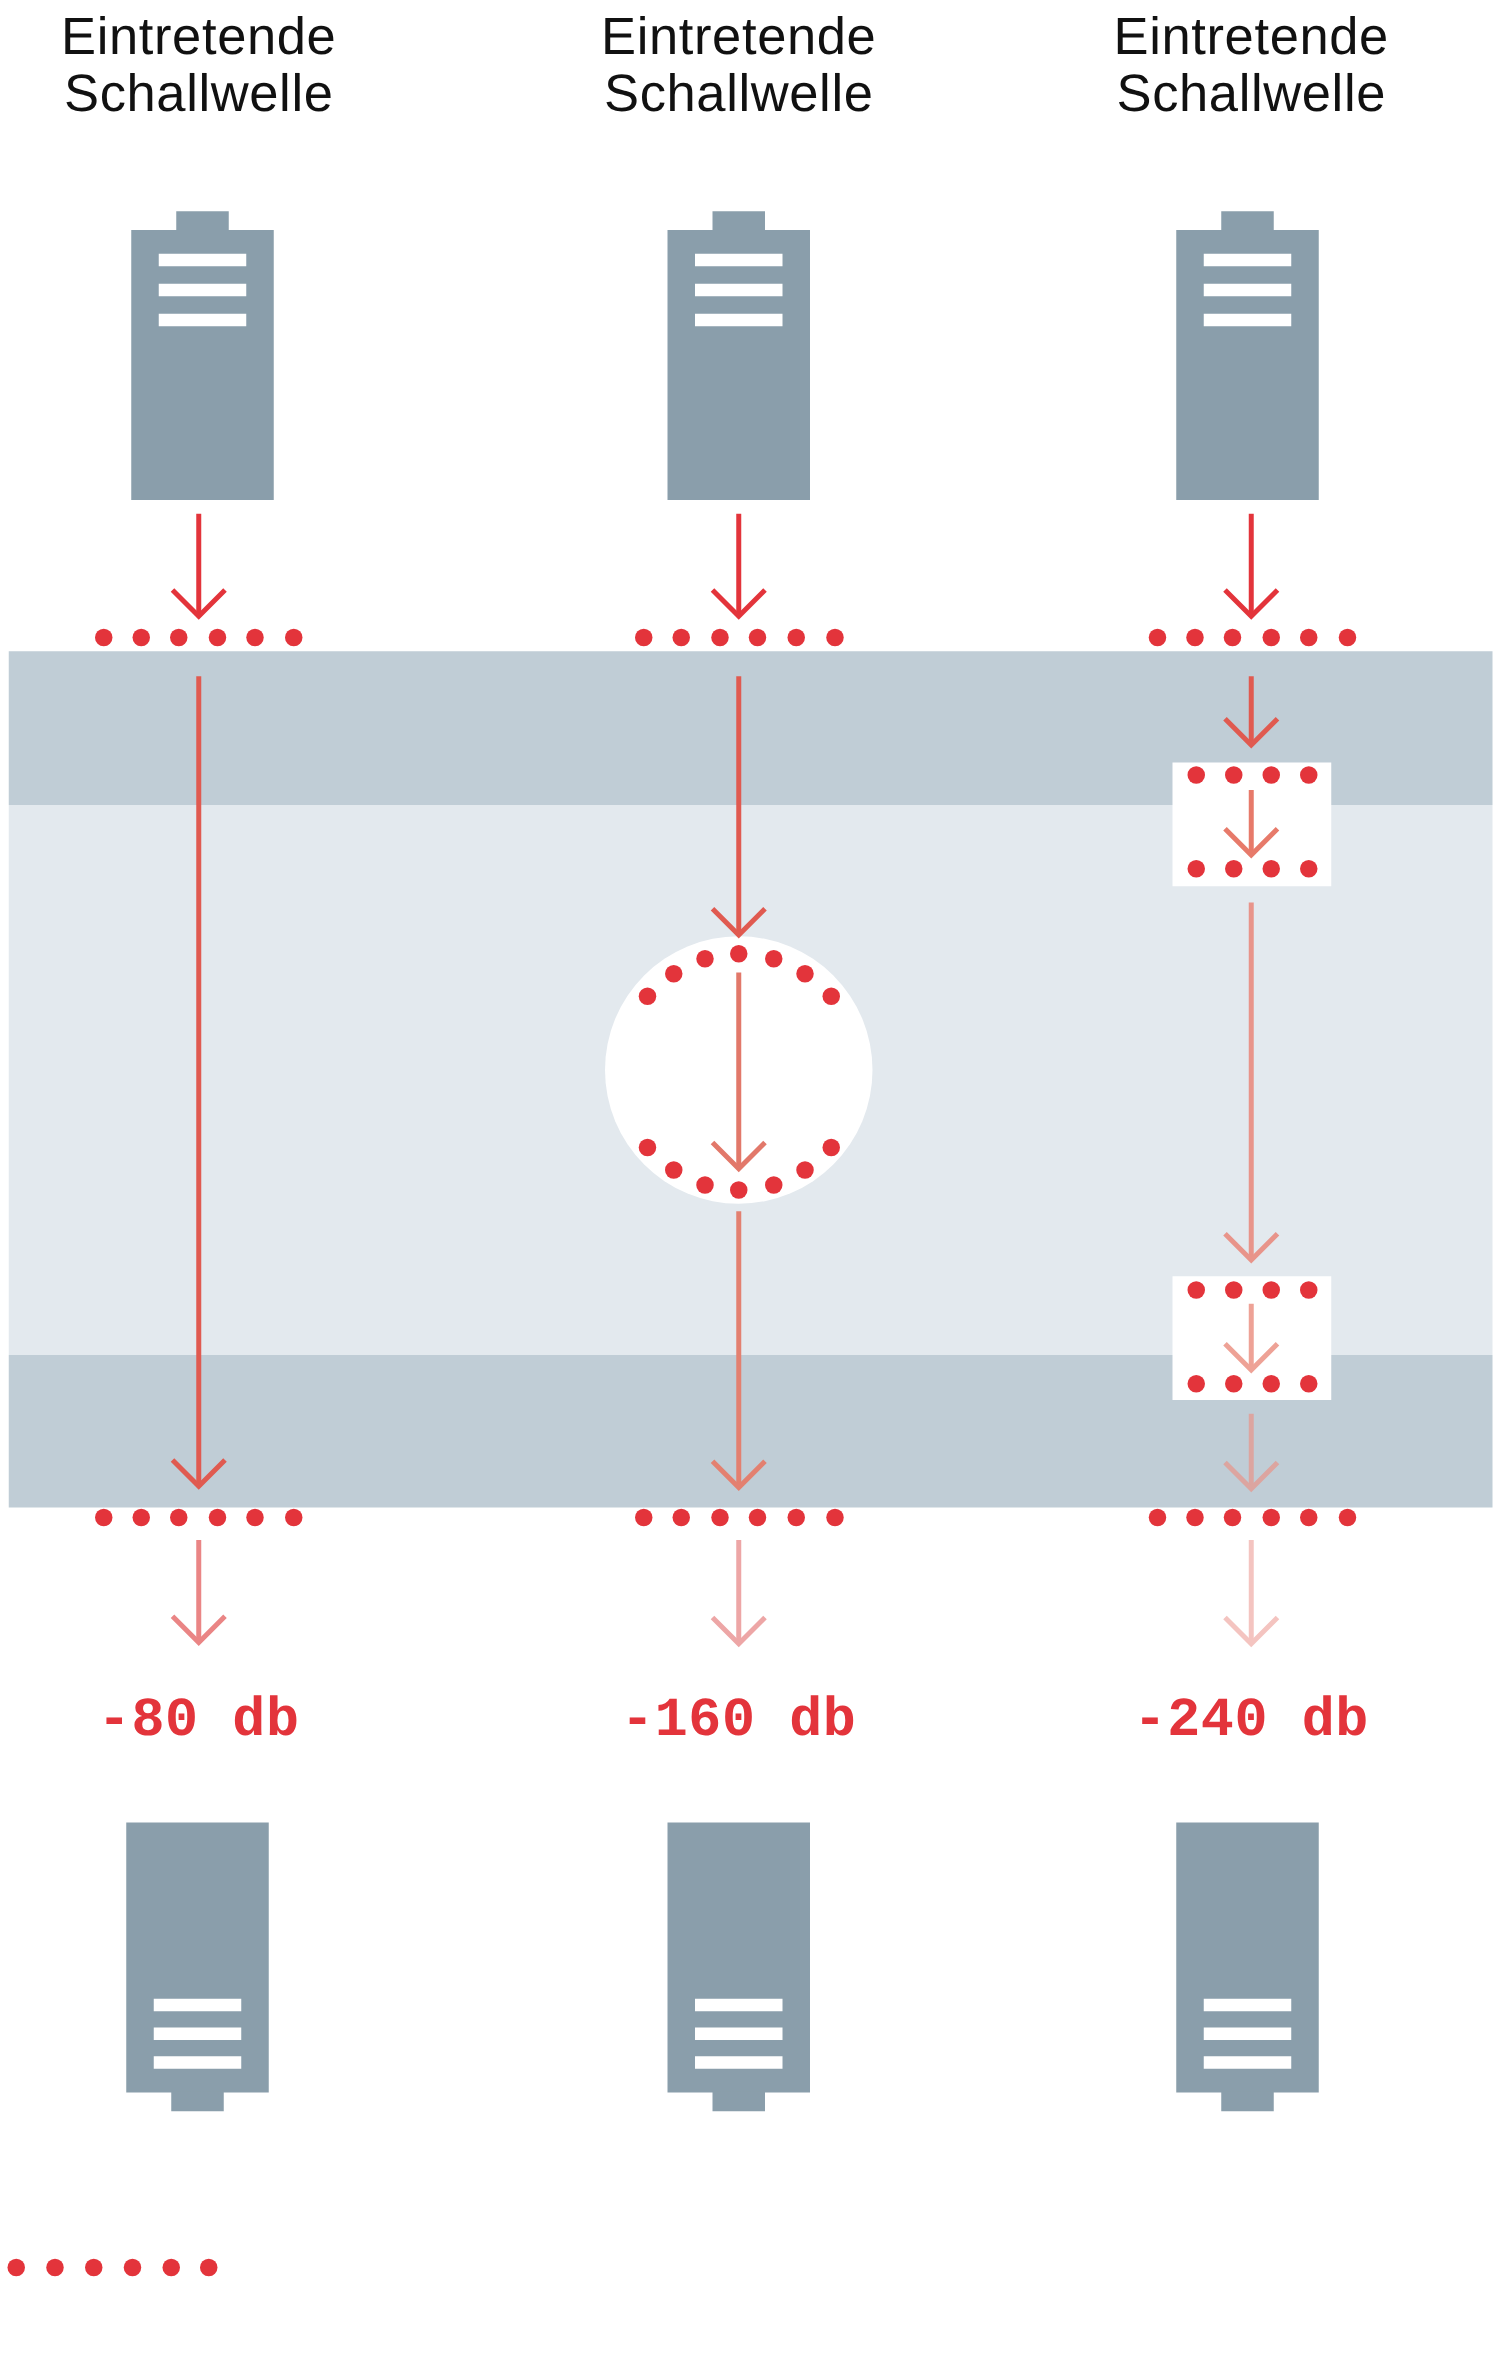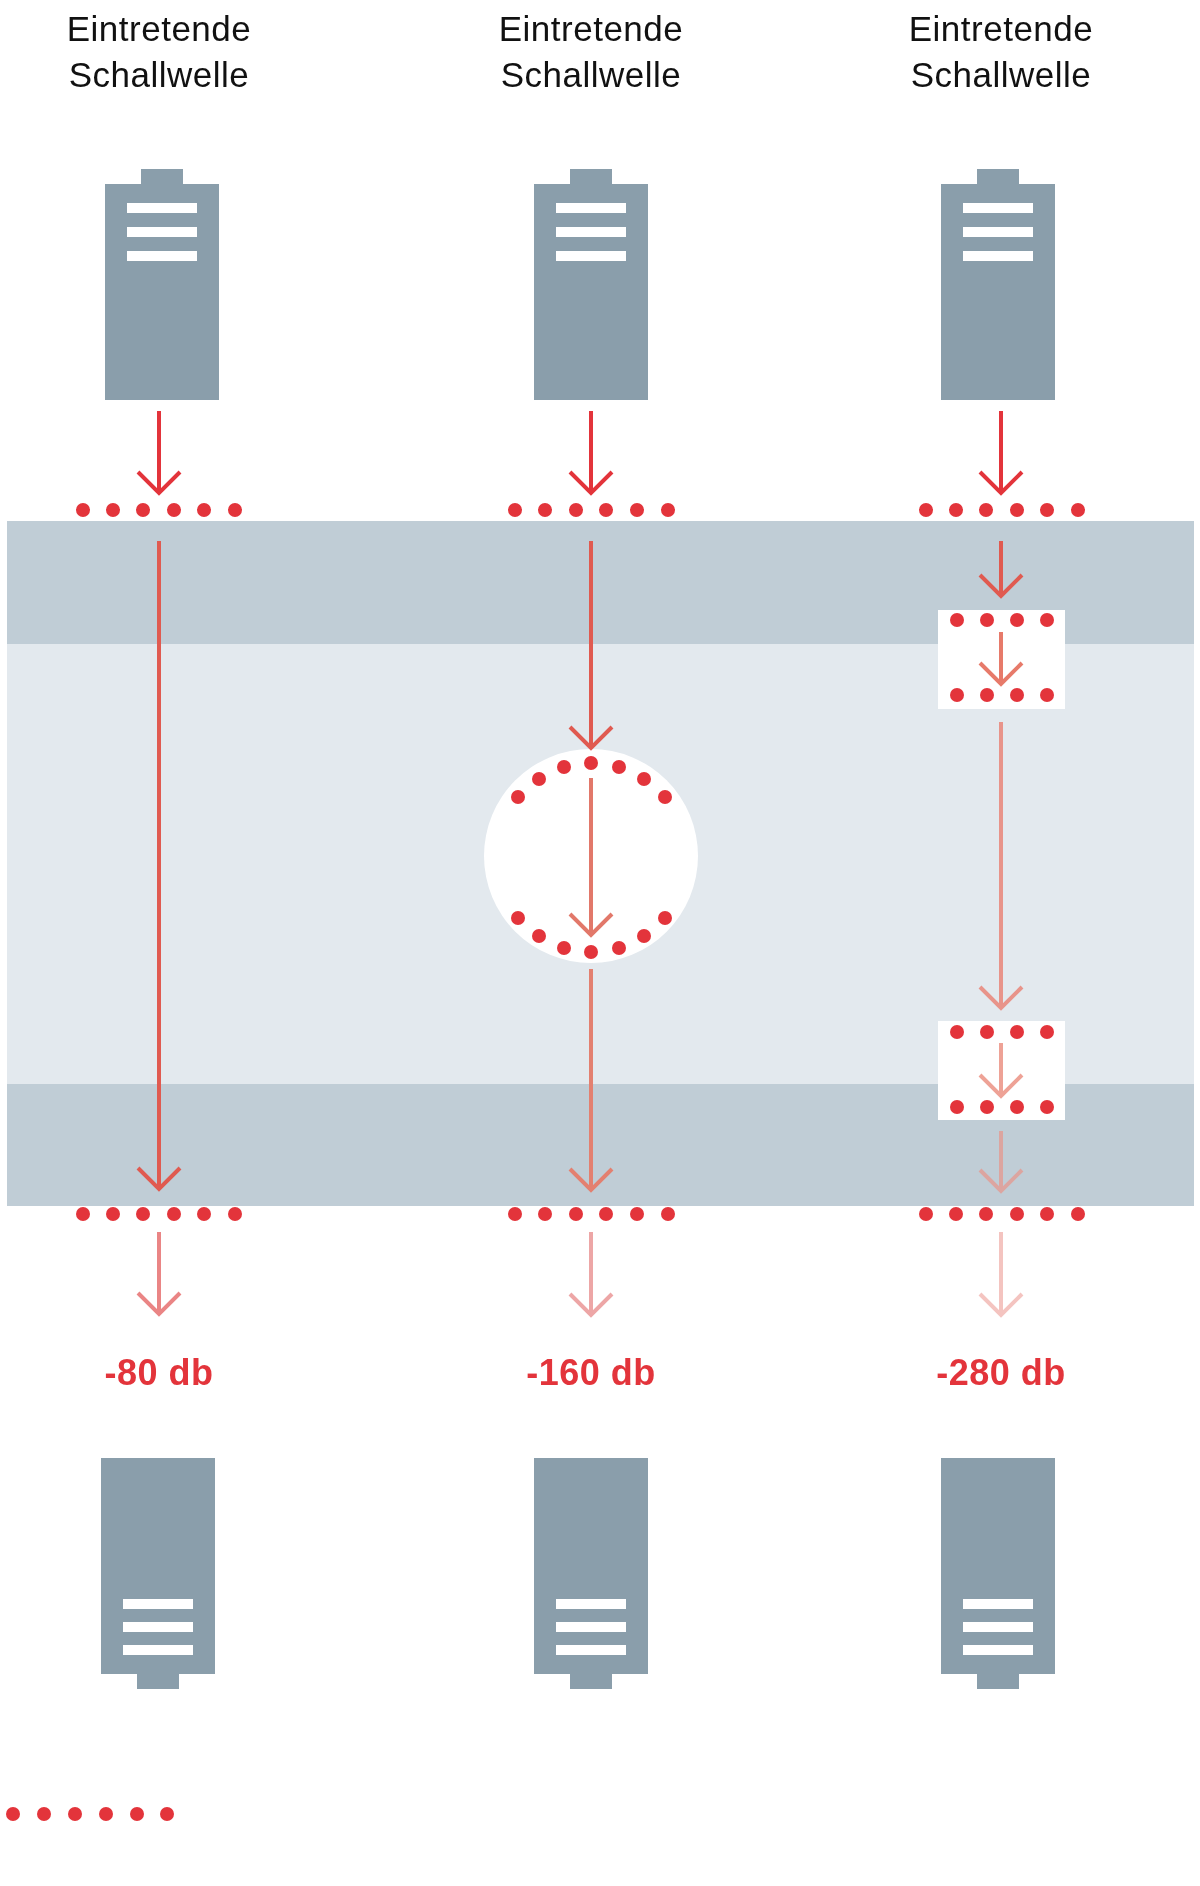--- a/index.html
+++ b/index.html
@@ -1,21 +1,21 @@
 <!DOCTYPE html>
 <html><head>
   <meta charset="utf-8">
   <style>
     html, body { margin: 0; padding: 0; background: #ffffff; }
     body { width: 1200px; height: 1886px; position: relative; overflow: hidden;
            font-family: "Liberation Sans", "DejaVu Sans", sans-serif; }
     .header-label { position: absolute; top: 6px; width: 300px; text-align: center;
-                    font-size: 35px; line-height: 46px; color: #111111; font-weight: 400; letter-spacing: 0.5px; }
+                    font-size: 42px; line-height: 46px; color: #111111; font-weight: 400; letter-spacing: 0.5px; }
     .db-label { position: absolute; top: 1352px; width: 240px; text-align: center;
-                font-size: 36px; font-weight: 700; color: #e3343b; letter-spacing: 0.5px; }
+                font-size: 44px; font-weight: 700; color: #e3343b; letter-spacing: 0.5px; font-family: Liberation Mono, monospace; }
     .legend-text { position: absolute; left: 220px; top: 1773px; font-size: 35px; line-height: 46px;
                    font-weight: 700; color: #e3343b; letter-spacing: 0.5px; }
     svg { position: absolute; left: 0; top: 0; }
   </style>
 </head>
 <body>
 
 <div class="header-label" style="left:9px;">
   <div>Eintretende</div>
   <div>Schallwelle</div>
@@ -217,16 +217,16 @@
         <circle cx="75" cy="1814" r="7"></circle>
         <circle cx="106" cy="1814" r="7"></circle>
         <circle cx="137" cy="1814" r="7"></circle>
         <circle cx="167" cy="1814" r="7"></circle>
     </g>
   </g>
 </svg>
 
 <div class="db-label" style="left:39px;">-80 db</div>
 <div class="db-label" style="left:471px;text-align:center;">-160 db</div>
-<div class="db-label" style="left:881px;">-280 db</div>
+<div class="db-label" style="left:881px;">-240 db</div>
 
 <div class="legend-text">
 </div>
 
 </body></html>

